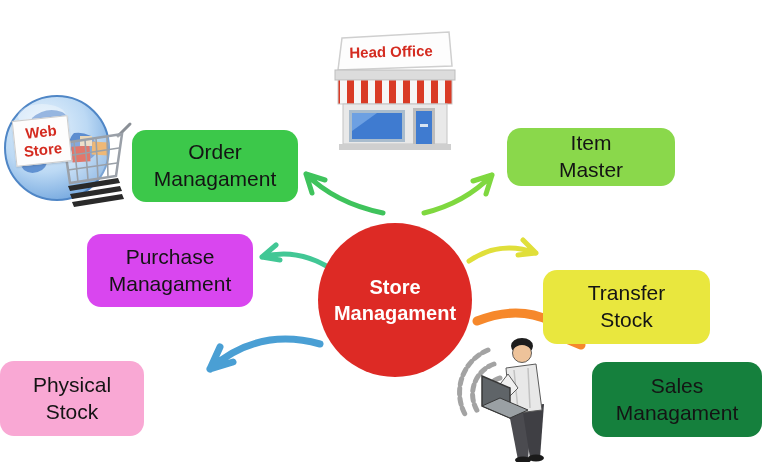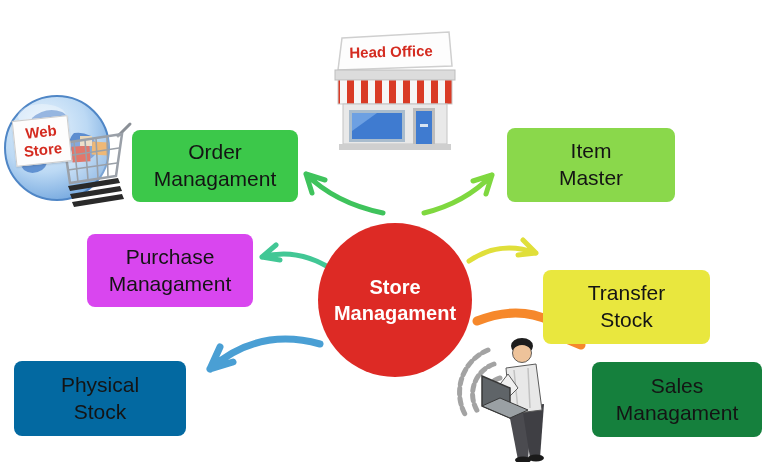--- a/index.html
+++ b/index.html
@@ -1,21 +1,21 @@
 <!DOCTYPE html>
 <html><head>
 <meta charset="utf-8">
 <style>
   html,body{margin:0;padding:0;background:#fff;}
   #canvas{
     position:relative;width:768px;height:462px;background:#ffffff;overflow:hidden;
     font-family:"Liberation Sans", sans-serif;
   }
   .box{
-    position:absolute;border-radius:8px;display:flex;align-items:center;justify-content:center;
+    position:absolute;border-radius:14px;display:flex;align-items:center;justify-content:center;
     text-align:center;color:#141414;font-size:21px;line-height:1.28;white-space:pre-line;
   }
   .hub{
     position:absolute;border-radius:50%;display:flex;align-items:center;justify-content:center;
     text-align:center;color:#fff;font-weight:bold;font-size:20px;line-height:1.3;white-space:pre-line;
   }
   .icon{position:absolute;}
   .icon svg{display:block;}
   .sign-label{
     position:absolute;display:flex;align-items:center;justify-content:center;text-align:center;
@@ -101,36 +101,36 @@
   <div class="hub" style="left: 318px; top: 223px; width: 154px; height: 154px; background: rgb(221, 42, 37);">
     <span>Store
 Managament</span>
   </div>
 
   <div class="box" style="left: 132px; top: 130px; width: 166px; height: 72px; background: rgb(60, 200, 74);">
     <span>Order
 Managament</span>
   </div>
 
-  <div class="box" style="left: 507px; top: 128px; width: 168px; height: 74px; background: rgb(138, 216, 75);">
+  <div class="box" style="left: 507px; top: 128px; width: 168px; height: 58px; background: rgb(138, 216, 75);">
     <span>Item
 Master</span>
   </div>
 
   <div class="box" style="left: 87px; top: 234px; width: 166px; height: 73px; background: #d946ef;">
     <span>Purchase
 Managament</span>
   </div>
 
   <div class="box" style="left: 543px; top: 233px; width: 167px; height: 74px; background: rgb(233, 231, 62); margin-top: 37px;">
     <span>Transfer
 Stock</span>
   </div>
 
-  <div class="box" style="left: 14px; top: 361px; width: 172px; height: 75px; background: #0369a1;">
+  <div class="box" style="left: 0; top: 361px; width: 144px; height: 75px; background: #f9a8d4;">
     <span>Physical
 Stock</span>
   </div>
 
   <div class="box" style="left: 592px; top: 362px; width: 170px; height: 75px; background: #15803d;">
     <span>Sales
 Managament</span>
   </div>
 
   <div class="icon" style="left:452px;top:336px;width:118px;height:126px;">

